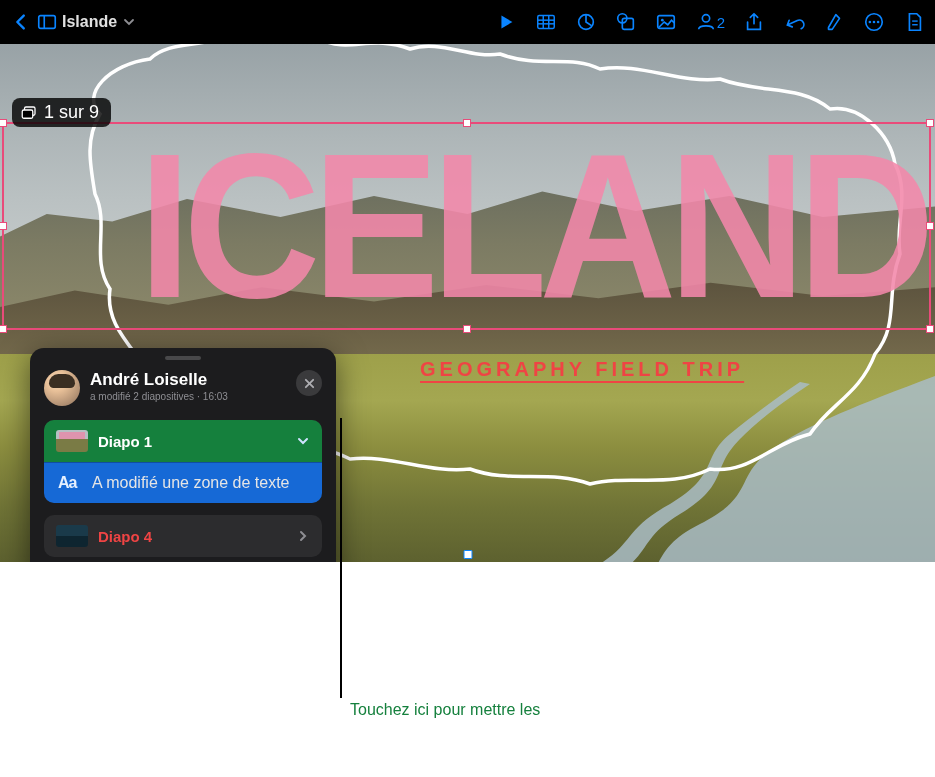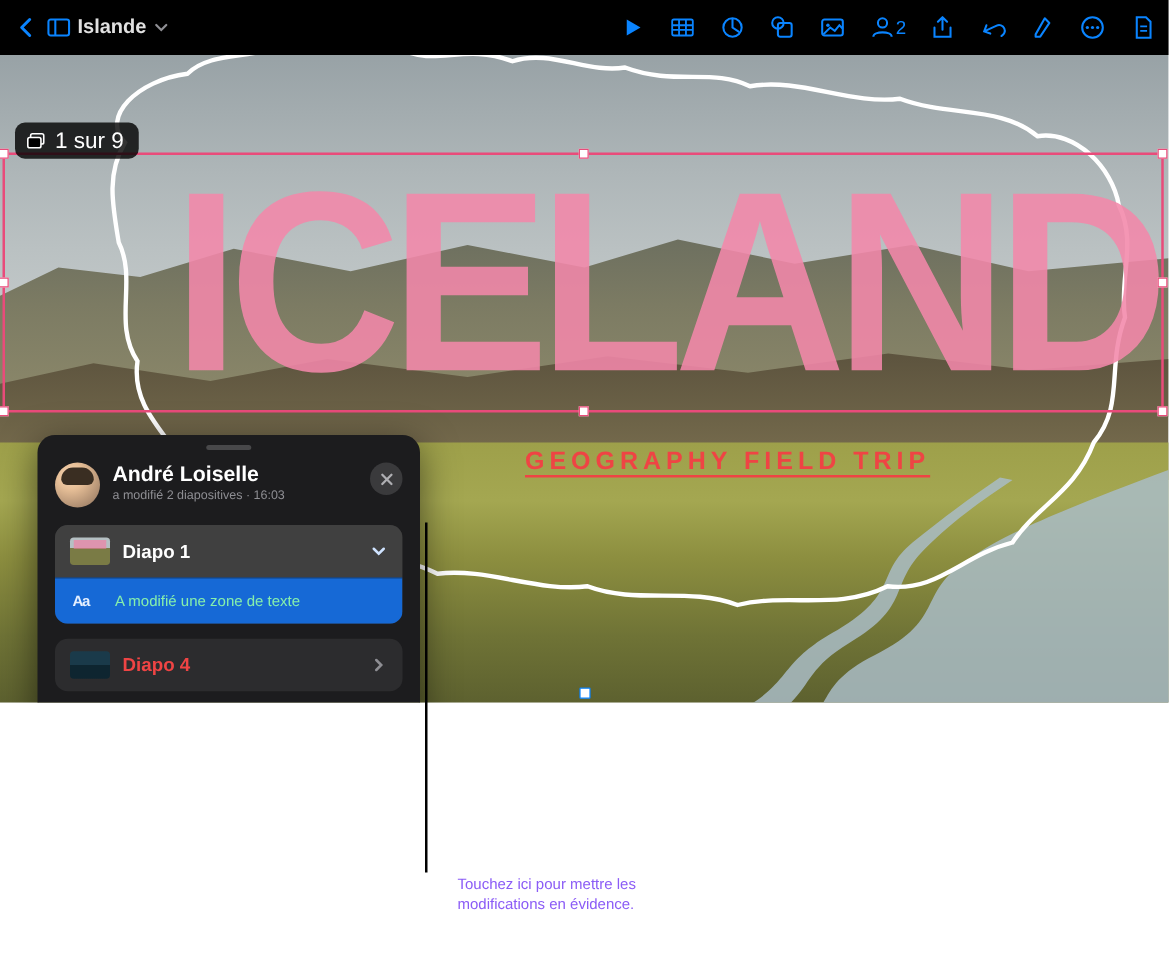--- a/index.html
+++ b/index.html
@@ -152,21 +152,21 @@
     .close-btn {
       width: 26px; height: 26px; border-radius: 50%; background: #3a3a3c;
       display: flex; align-items: center; justify-content: center; cursor: pointer;
       flex-shrink: 0;
     }
     .close-btn svg { width: 11px; height: 11px; }
 
     .change-group {
       background: #2c2c2e; border-radius: 10px; overflow: hidden; margin-bottom: 12px;
     }
-    .change-group.selected .group-header { background: #404040; }
+    .change-group.selected .group-header { background: #15803d; }
     .change-group.selected .change-row { background: #1669d6; }
     .group-header {
       display: flex; align-items: center; gap: 10px; padding: 10px 12px;
       cursor: pointer;
     }
     .slide-thumb {
       width: 32px; height: 22px; border-radius: 3px; flex-shrink: 0;
       background: linear-gradient(180deg, #b5c0c3 0 40%, #7a7b45 40% 100%);
       position: relative;
     }
@@ -176,35 +176,35 @@
       background: rgba(240,130,165,0.7);
     }
     .slide-thumb.alt::after{ background: none; }
     .group-label { color: #fff; font-size: 15px; font-weight: 600; flex: 1; }
     .change-group.selected .group-label { color: #fff; }
     .chev { width: 14px; height: 14px; }
     .change-row {
       display: flex; align-items: center; gap: 12px; padding: 11px 12px 11px 14px;
       border-top: 1px solid rgba(0,0,0,0.25);
     }
-    .change-icon { width: 22px; font-size: 12px; color: #e5f0ff; font-weight: 600; letter-spacing:-1px;}
-    .change-text { color: #86efac; font-size: 12px; }
+    .change-icon { width: 22px; font-size: 16px; color: #e5f0ff; font-weight: 600; letter-spacing:-1px;}
+    .change-text { color: #e5e5e5; font-size: 16px; }
     .change-group:not(.selected) .group-label { color: #ef4444; }
     .change-group:not(.selected) .chev path { stroke: #8e8e93; }
 
     .callout-line {
       position: absolute;
       top: 418px; left: 340px; width: 2px; height: 280px;
       background: #000;
     }
     .callout-text {
       position: absolute;
-      top: 700px; left: 366px;
-      font-size: 12px;
-      color: #8b5cf6;
+      top: 700px; left: 350px;
+      font-size: 16px;
+      color: #15803d;
       line-height: 1.3;
       max-width: 560px;
     }
     .canvas-bottom-handle{
       position:absolute; bottom:3px; left:50%; transform:translateX(-50%);
       width:9px; height:9px; background:#fff; border:1.5px solid #0a84ff; border-radius:1px;
     }
   </style>
 </head>
 <body>
@@ -379,14 +379,13 @@
       </div>
     </div>
   </div>
 
   <div class="canvas-bottom-handle"></div>
 </div>
 
 <div class="callout-line"></div>
 <div class="callout-text">
   <span>Touchez ici pour mettre les</span><br>
-  <span>modifications en évidence.</span>
 </div>
 
 </body></html>

